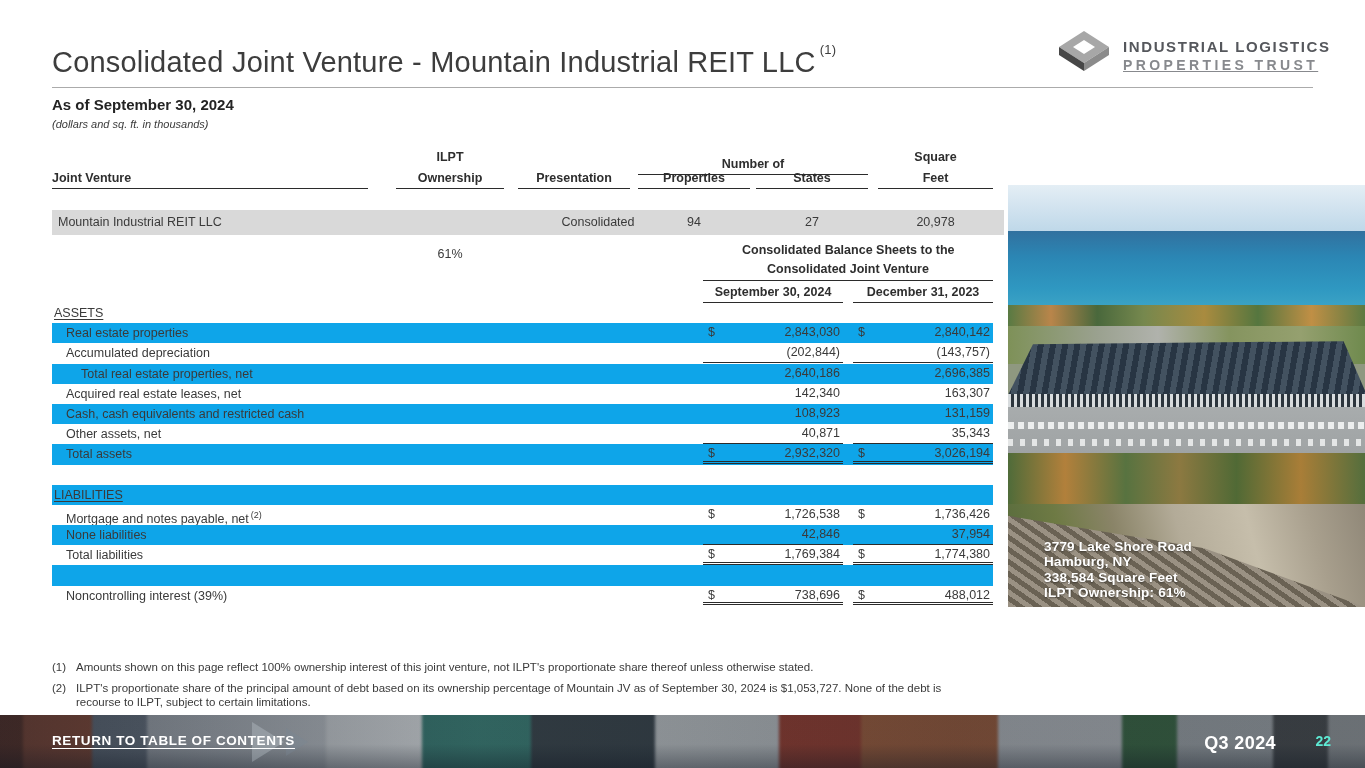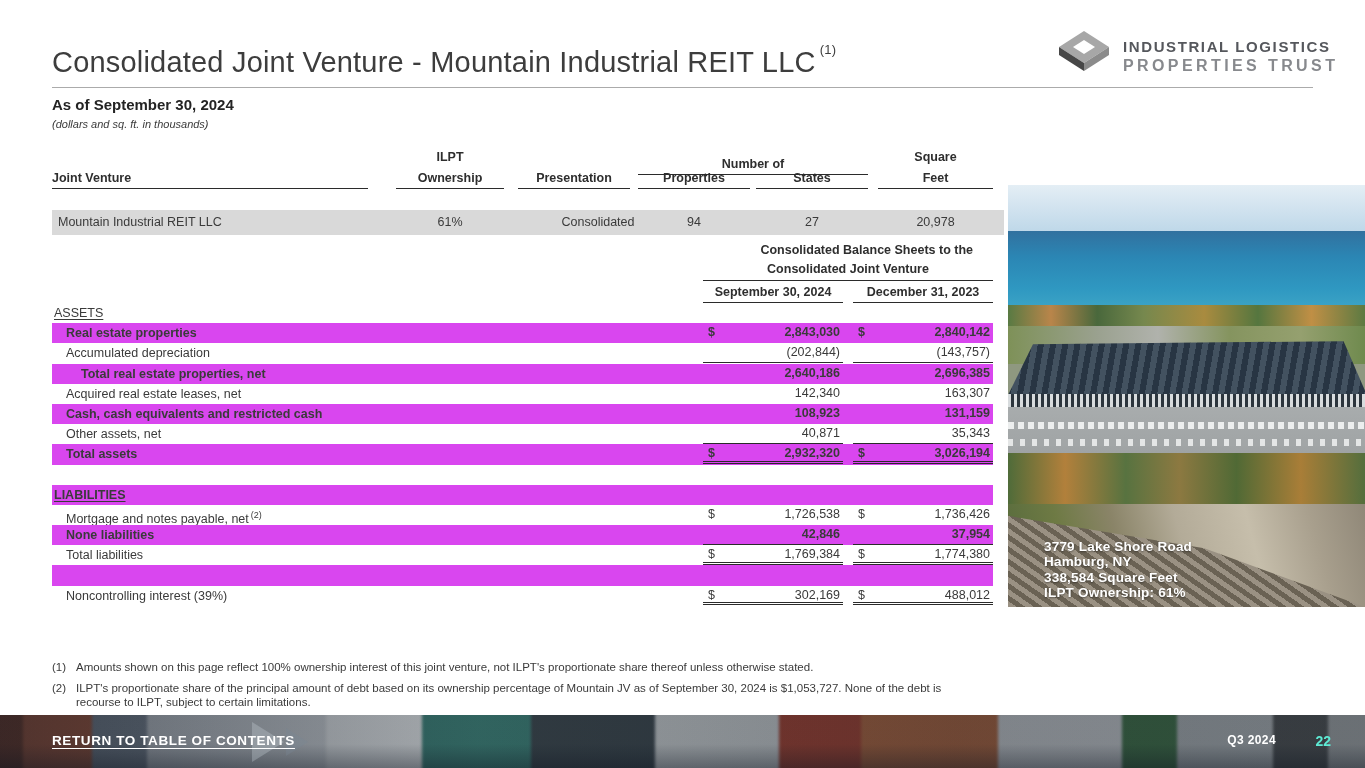--- a/index.html
+++ b/index.html
@@ -13,38 +13,38 @@
   
   .title{left:52px; top:42px; font-size:29px; font-weight:400; color:#3d3d3d; letter-spacing:.2px; white-space:nowrap;}
   .title sup{font-size:13px; vertical-align:18px; margin-left:4px; color:#3d3d3d;}
   .title-rule{left:52px; top:87px; width:1261px; height:1px; background:#ababab;}
   .asof{left:52px; top:96px; font-size:15px; font-weight:bold; color:#242424;}
   .units{left:52px; top:118px; font-size:11px; font-style:italic; color:#3a3a3a;}
 
   .logo{left:1053px; top:24px; width:300px; height:52px;}
   .logo svg{position:absolute; left:0; top:2px;}
   .logo-l1{position:absolute; left:70px; top:14px; font-size:15px; font-weight:bold; letter-spacing:1.6px; color:#55575c; white-space:nowrap;}
-  .logo-l2{position:absolute; left:70px; top:33px; font-size:16px; font-weight:bold; letter-spacing:3.4px; color:#87898d; white-space:nowrap;}
+  .logo-l2{position:absolute; left:70px; top:33px; font-size:14px; font-weight:bold; letter-spacing:3.4px; color:#87898d; white-space:nowrap;text-decoration:underline;}
 
   
   .t1{left:52px; top:147px; width:941px; height:90px; font-size:12.5px;}
   .t1 .hcell{position:absolute; height:20px; line-height:20px; text-align:center; font-weight:bold; color:#2e2e2e;}
   .t1 .bb{border-bottom:1.5px solid #2b2b2b;}
   .t1 .row{position:absolute; left:0; top:63px; width:100%; height:25px; background:#d9d9d9;padding-left:11px;}
   .t1 .rcell{position:absolute; height:25px; line-height:25px; text-align:center; color:#3a3a3a;}
 
   
   .t2{left:52px; top:241px; width:941px; font-size:12.5px;}
-  .bs-h1{position:absolute; left:631px; top:0; width:290px; height:19px; line-height:19px; text-align:right; font-weight:bold; color:#2e2e2e;}
+  .bs-h1{position:absolute; left:690px; top:0; width:290px; height:19px; line-height:19px; text-align:left; font-weight:bold; color:#2e2e2e;}
   .bs-h2{position:absolute; left:651px; top:19px; width:290px; height:20px; line-height:18px; text-align:center; font-weight:bold; color:#2e2e2e; border-bottom:1.5px solid #2b2b2b;}
   .bs-d1{position:absolute; left:651px; top:43px; width:140px; height:18px; line-height:16px; text-align:center; font-weight:bold; color:#2e2e2e; border-bottom:1.5px solid #2b2b2b;}
   .bs-d2{position:absolute; left:801px; top:43px; width:140px; height:18px; line-height:16px; text-align:center; font-weight:bold; color:#2e2e2e; border-bottom:1.5px solid #2b2b2b;}
   .bs-rows{position:absolute; left:0; top:62px; width:941px;}
   .bs-row{position:relative; width:941px; height:20.2px;}
-  .bs-row.shaded{background:#d946ef;font-weight:bold;}
+  .bs-row.shaded{background:#0ea5e9;}
   .bs-label{position:absolute; left:0; top:0; height:20.2px; line-height:20.2px; white-space:nowrap;}
   .bs-label.section{text-decoration:underline; text-underline-offset:2px; left:2px;}
   .bs-label sup{font-size:9px; vertical-align:5px;}
   .ind1{left:14px;} .ind2{left:29px;}
   .val{position:absolute; top:0; width:140px; height:19.5px; line-height:19.5px; display:flex; justify-content:flex-end; padding:0; box-sizing:border-box;}
   .val .num{padding-right:3px;}
   .val .dollar{margin-right:auto; padding-left:5px;}
   .v1{left:651px;} .v2{left:801px;}
   .rule-single{border-bottom:1px solid #2b2b2b;}
   .rule-double{border-bottom:3px double #2b2b2b;}
@@ -86,21 +86,21 @@
     filter:blur(1.6px) saturate(.8);}
   .footer-overlay{position:absolute; inset:0; background:
     linear-gradient(rgba(10,18,30,.05) 55%, rgba(10,18,30,.38)),
     linear-gradient(90deg, rgba(13,22,36,.52), rgba(13,22,36,.16) 35%, rgba(13,22,36,.28) 70%, rgba(13,22,36,.24));}
   .footer-tri1{position:absolute; left:252px; top:7px; width:0; height:0;
     border-top:20px solid transparent; border-bottom:20px solid transparent; border-left:32px solid rgba(205,214,222,.30);}
   .footer-tri2{position:absolute; left:286px; top:13px; width:0; height:0;
     border-top:14px solid transparent; border-bottom:14px solid transparent; border-left:22px solid rgba(120,135,150,.35);}
   .return-link{position:absolute; left:52px; top:18px; color:#ffffff; font-size:13.5px; font-weight:bold;
     letter-spacing:.6px; text-decoration:underline; text-underline-offset:3px; cursor:pointer; white-space:nowrap;}
-  .quarter{position:absolute; right:89px; top:18px; color:#ffffff; font-size:12px; font-weight:bold; letter-spacing:.4px;}
+  .quarter{position:absolute; right:89px; top:18px; color:#ffffff; font-size:18px; font-weight:bold; letter-spacing:.4px;}
   .pagenum{position:absolute; right:34px; top:18px; color:#5eead4; font-size:14px; font-weight:bold;}
 </style>
 </head>
 <body>
 
 <div class="slide">
 
   <div class="abs title">
     <span>Consolidated Joint Venture - Mountain Industrial REIT LLC</span><sup>(1)</sup>
   </div>
@@ -126,21 +126,21 @@
 
     <div class="hcell bb" style="left:0; width:316px; top:21px; text-align:left;">Joint Venture</div>
     <div class="hcell bb" style="left:344px; width:108px; top:21px;">Ownership</div>
     <div class="hcell bb" style="left:466px; width:112px; top:21px;">Presentation</div>
     <div class="hcell bb" style="left:586px; width:112px; top:21px;">Properties</div>
     <div class="hcell bb" style="left:704px; width:112px; top:21px;">States</div>
     <div class="hcell bb" style="left:826px; width:115px; top:21px;">Feet</div>
 
     <div class="row">
       <div class="rcell" style="left:6px; width:340px; text-align:left;">Mountain Industrial REIT LLC</div>
-      <div class="rcell" style="left:344px; width:108px;">61%</div>
+      <div class="rcell" style="left:344px; width:108px;margin-top:32px;">61%</div>
       <div class="rcell" style="left:490px; width:112px;">Consolidated</div>
       <div class="rcell" style="left:586px; width:112px;">94</div>
       <div class="rcell" style="left:704px; width:112px;">27</div>
       <div class="rcell" style="left:826px; width:115px;">20,978</div>
     </div>
   </div>
 
   <div class="abs t2">
     <div class="bs-h1">Consolidated Balance Sheets to the</div>
     <div class="bs-h2">Consolidated Joint Venture</div>
@@ -254,21 +254,21 @@
           <div class="val v2 rule-double">
             <span class="dollar">$</span>
             <span class="num">1,774,380</span>
           </div>
         </div>
         <div class="bs-row shaded"></div>
         <div class="bs-row">
           <div class="bs-label ind1">Noncontrolling interest (39%)</div>
           <div class="val v1 rule-double">
             <span class="dollar">$</span>
-            <span class="num">302,169</span>
+            <span class="num">738,696</span>
           </div>
           <div class="val v2 rule-double">
             <span class="dollar">$</span>
             <span class="num">488,012</span>
           </div>
         </div>
       </div>
   </div>
 
   <div class="abs footnotes">

